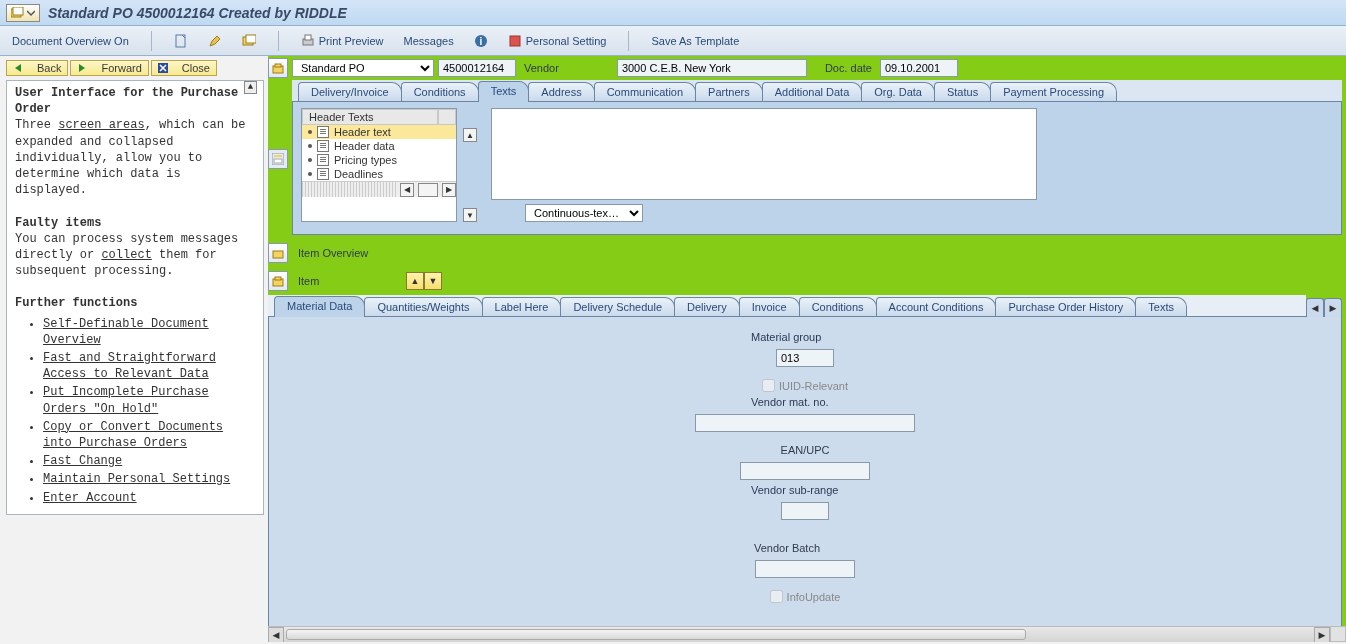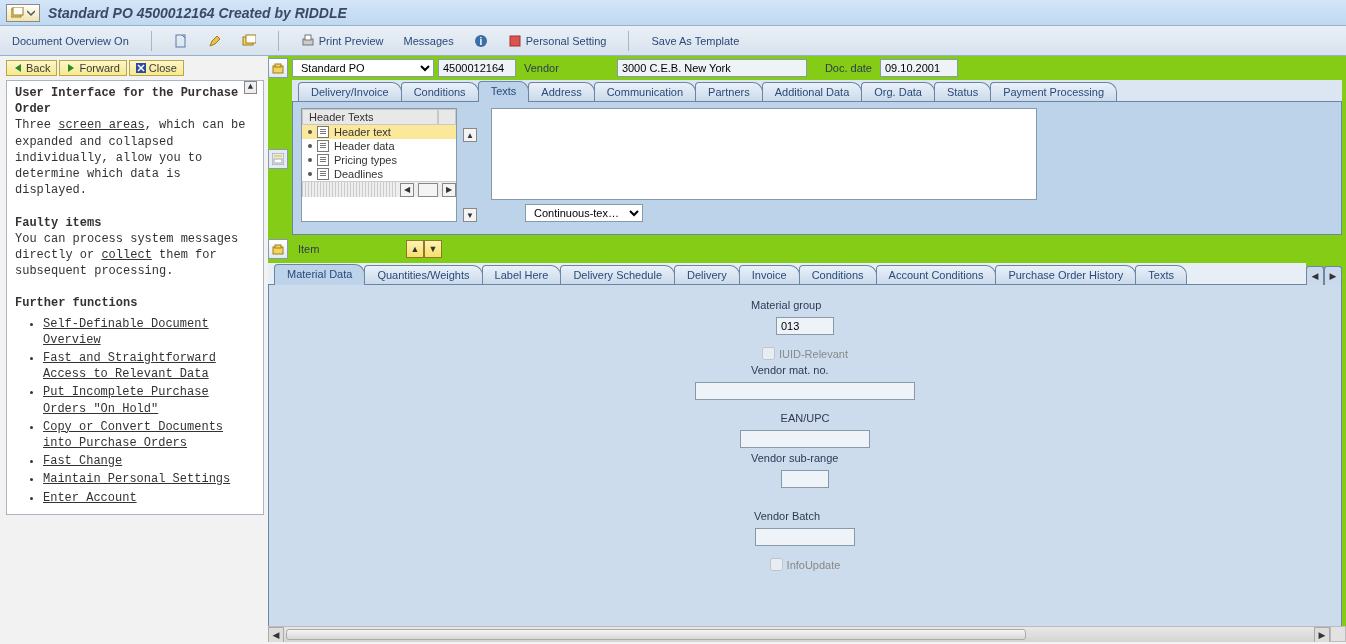--- a/index.html
+++ b/index.html
@@ -49,21 +49,21 @@
   .toolbar-item { display: flex; align-items: center; gap: 4px; padding: 2px 4px; color: #2a4a7a; cursor: pointer; }
   .nav-bar {
     display:flex; gap:2px;
     padding: 4px 6px;
     background: #f2f2f2;
   }
   .nav-btn {
     background: linear-gradient(#fdf6c8,#f7e98e);
     border: 1px solid #b7a74a;
     padding: 1px 6px;
-    display:flex; align-items:center; gap:3px;
+    display:flex; align-items:center; gap:14px;
     font-size:11px; color:#3a3a3a;
     cursor:pointer;
   }
   .main-wrap { display: flex; height: calc(644px - 26px - 30px - 2px); }
   .help-panel {
     width: 258px;
     border: 1px solid #aab5c2;
     background: #fff;
     margin: 0 4px 4px 6px;
     display:flex; flex-direction:column;
@@ -401,20 +401,28 @@
               <div class="textarea-box"></div>
               <div style="margin-top:4px;padding-left:34px;">
                 <select class="sap-input" style="width:118px;"><option>Continuous-tex…</option></select>
               </div>
             </div>
           </div>
         </div>
       </div>
     </div>
 
+    <div class="section-label-row">
+      <div class="collapse-btn">
+          <svg width="12" height="12">
+            <rect x="1" y="4" width="10" height="7" fill="#f4d35e" stroke="#9c7e1a"></rect>
+          </svg>
+        </div>
+      <span class="label">Item Overview</span>
+    </div>
 
     <div class="section-label-row" style="padding-top:4px;">
       <div class="collapse-btn">
           <svg width="12" height="12">
             <rect x="1" y="4" width="10" height="7" fill="#f4d35e" stroke="#9c7e1a"></rect>
             <rect x="3" y="2" width="6" height="3" fill="#f4d35e" stroke="#9c7e1a"></rect>
           </svg>
         </div>
       <span class="label" style="width:80px;">Item</span>
       <span style="width:20px;"></span>

